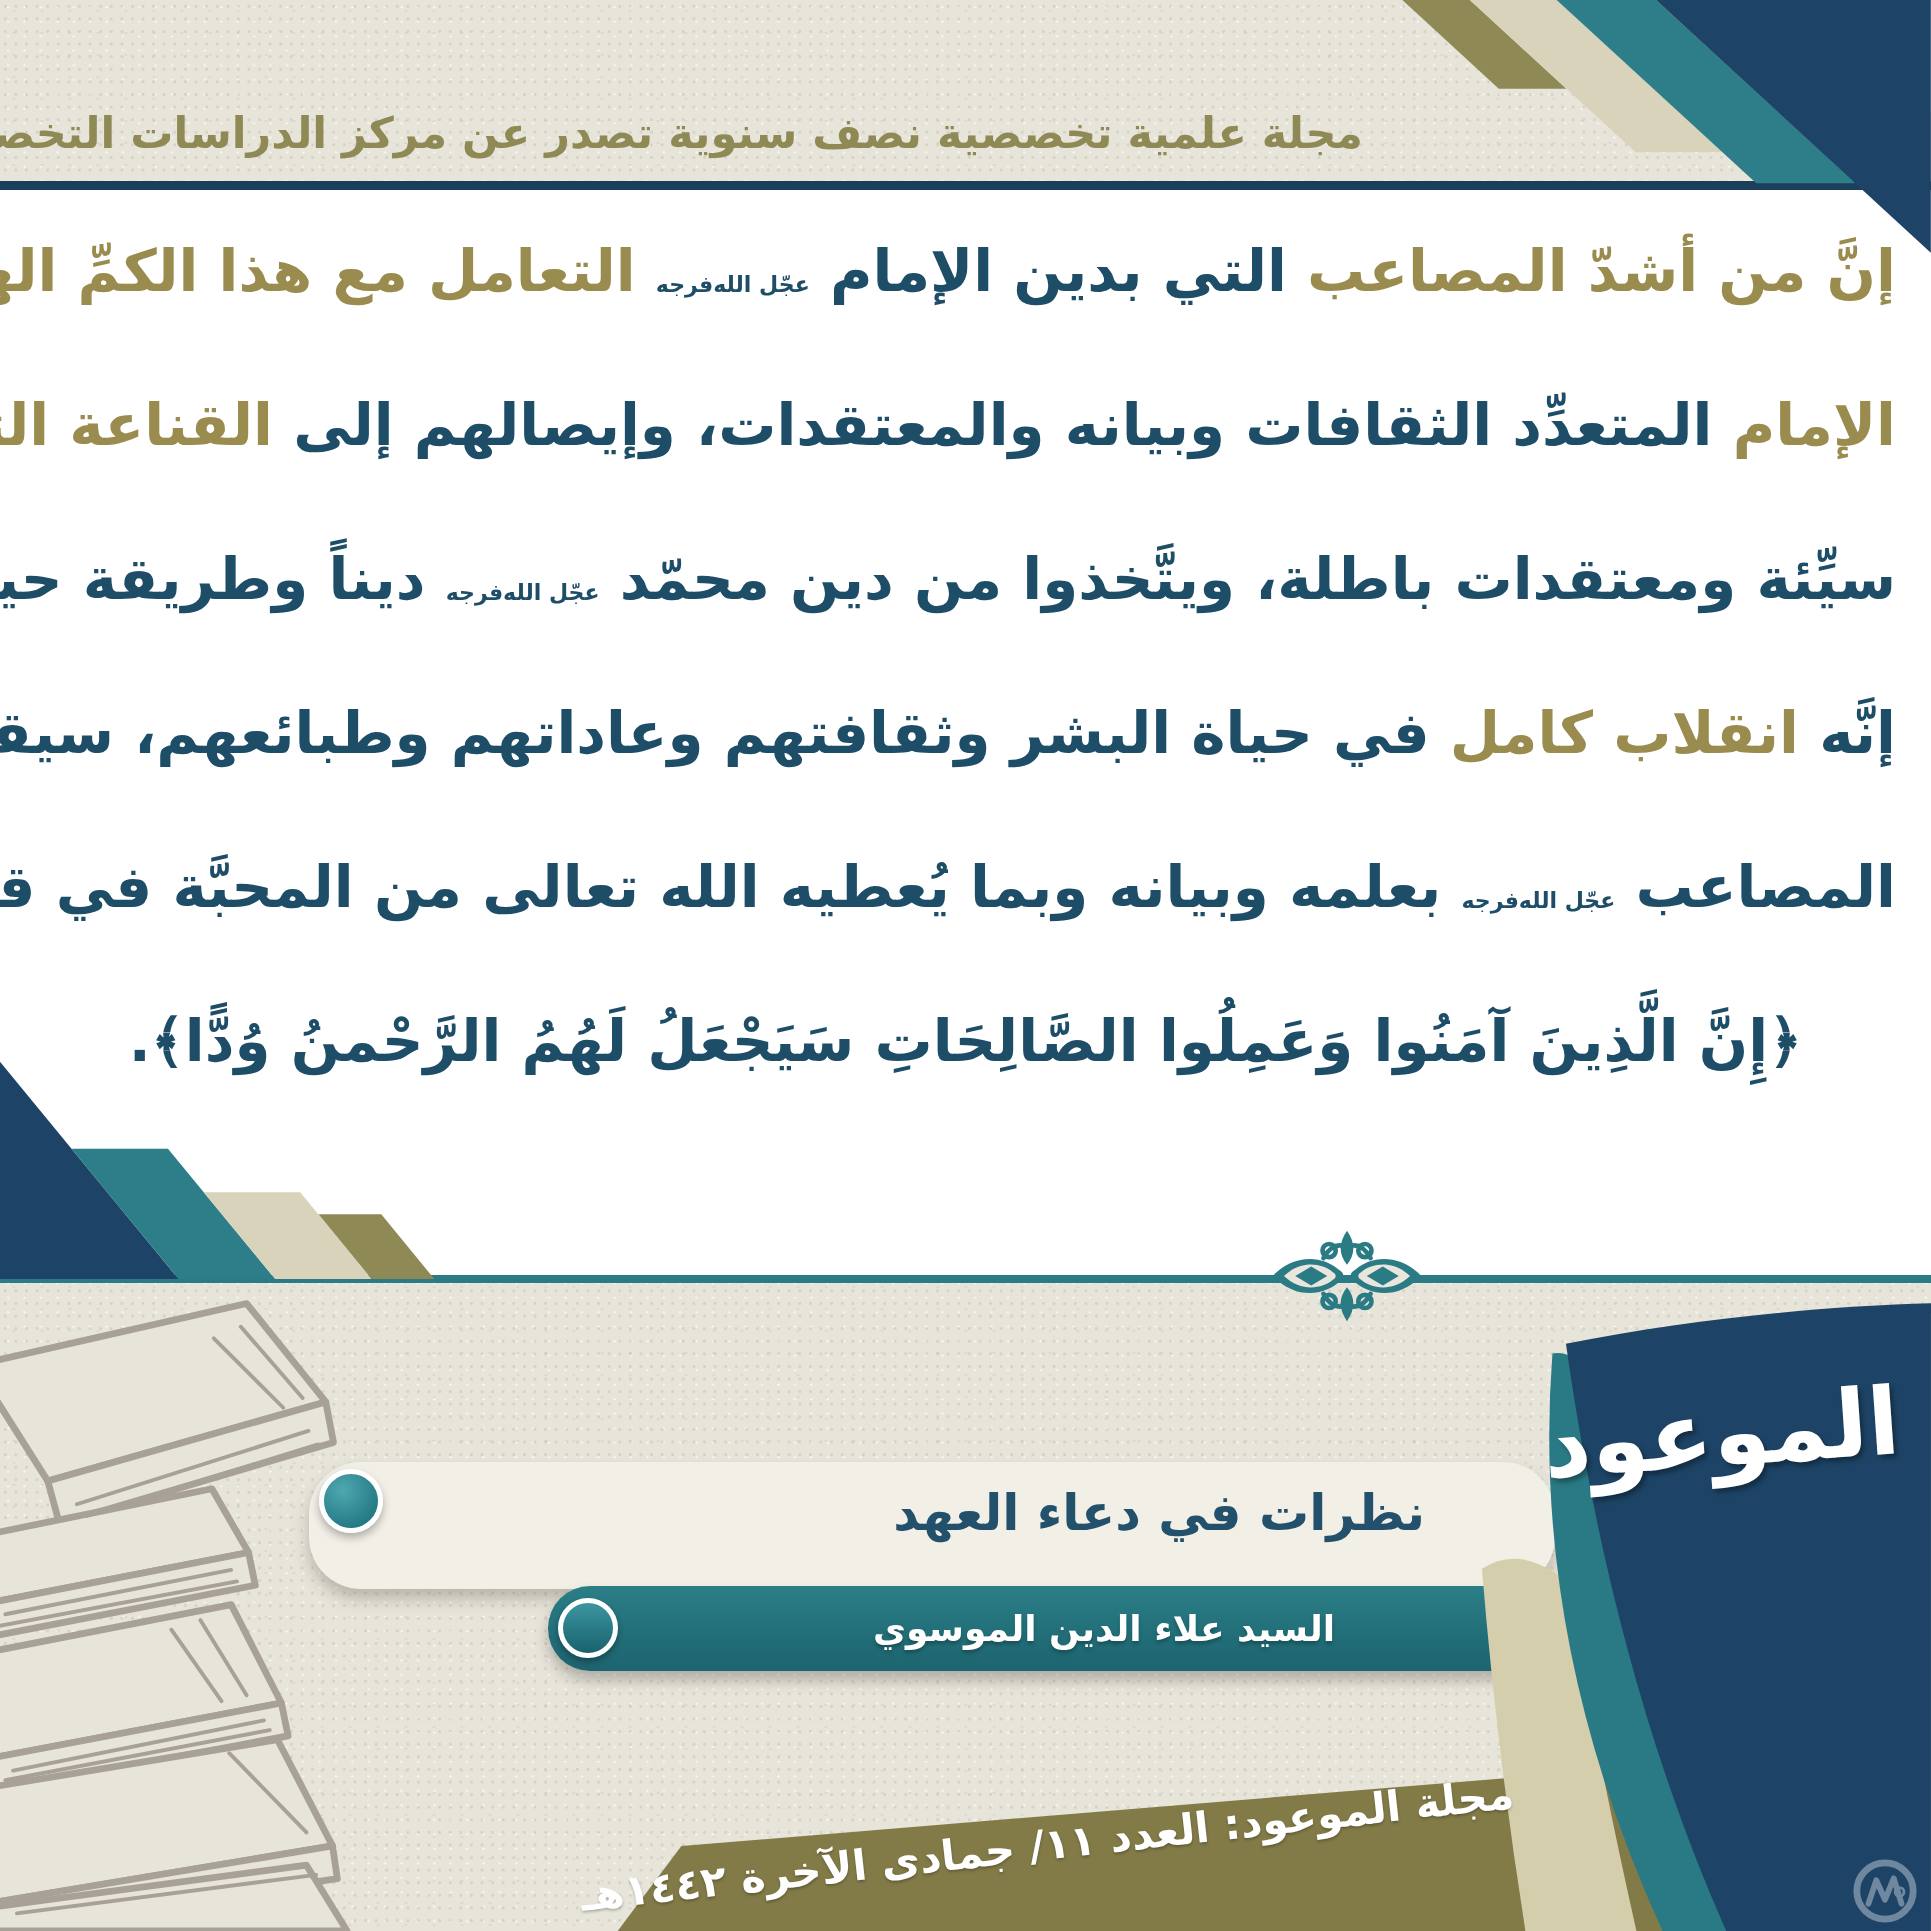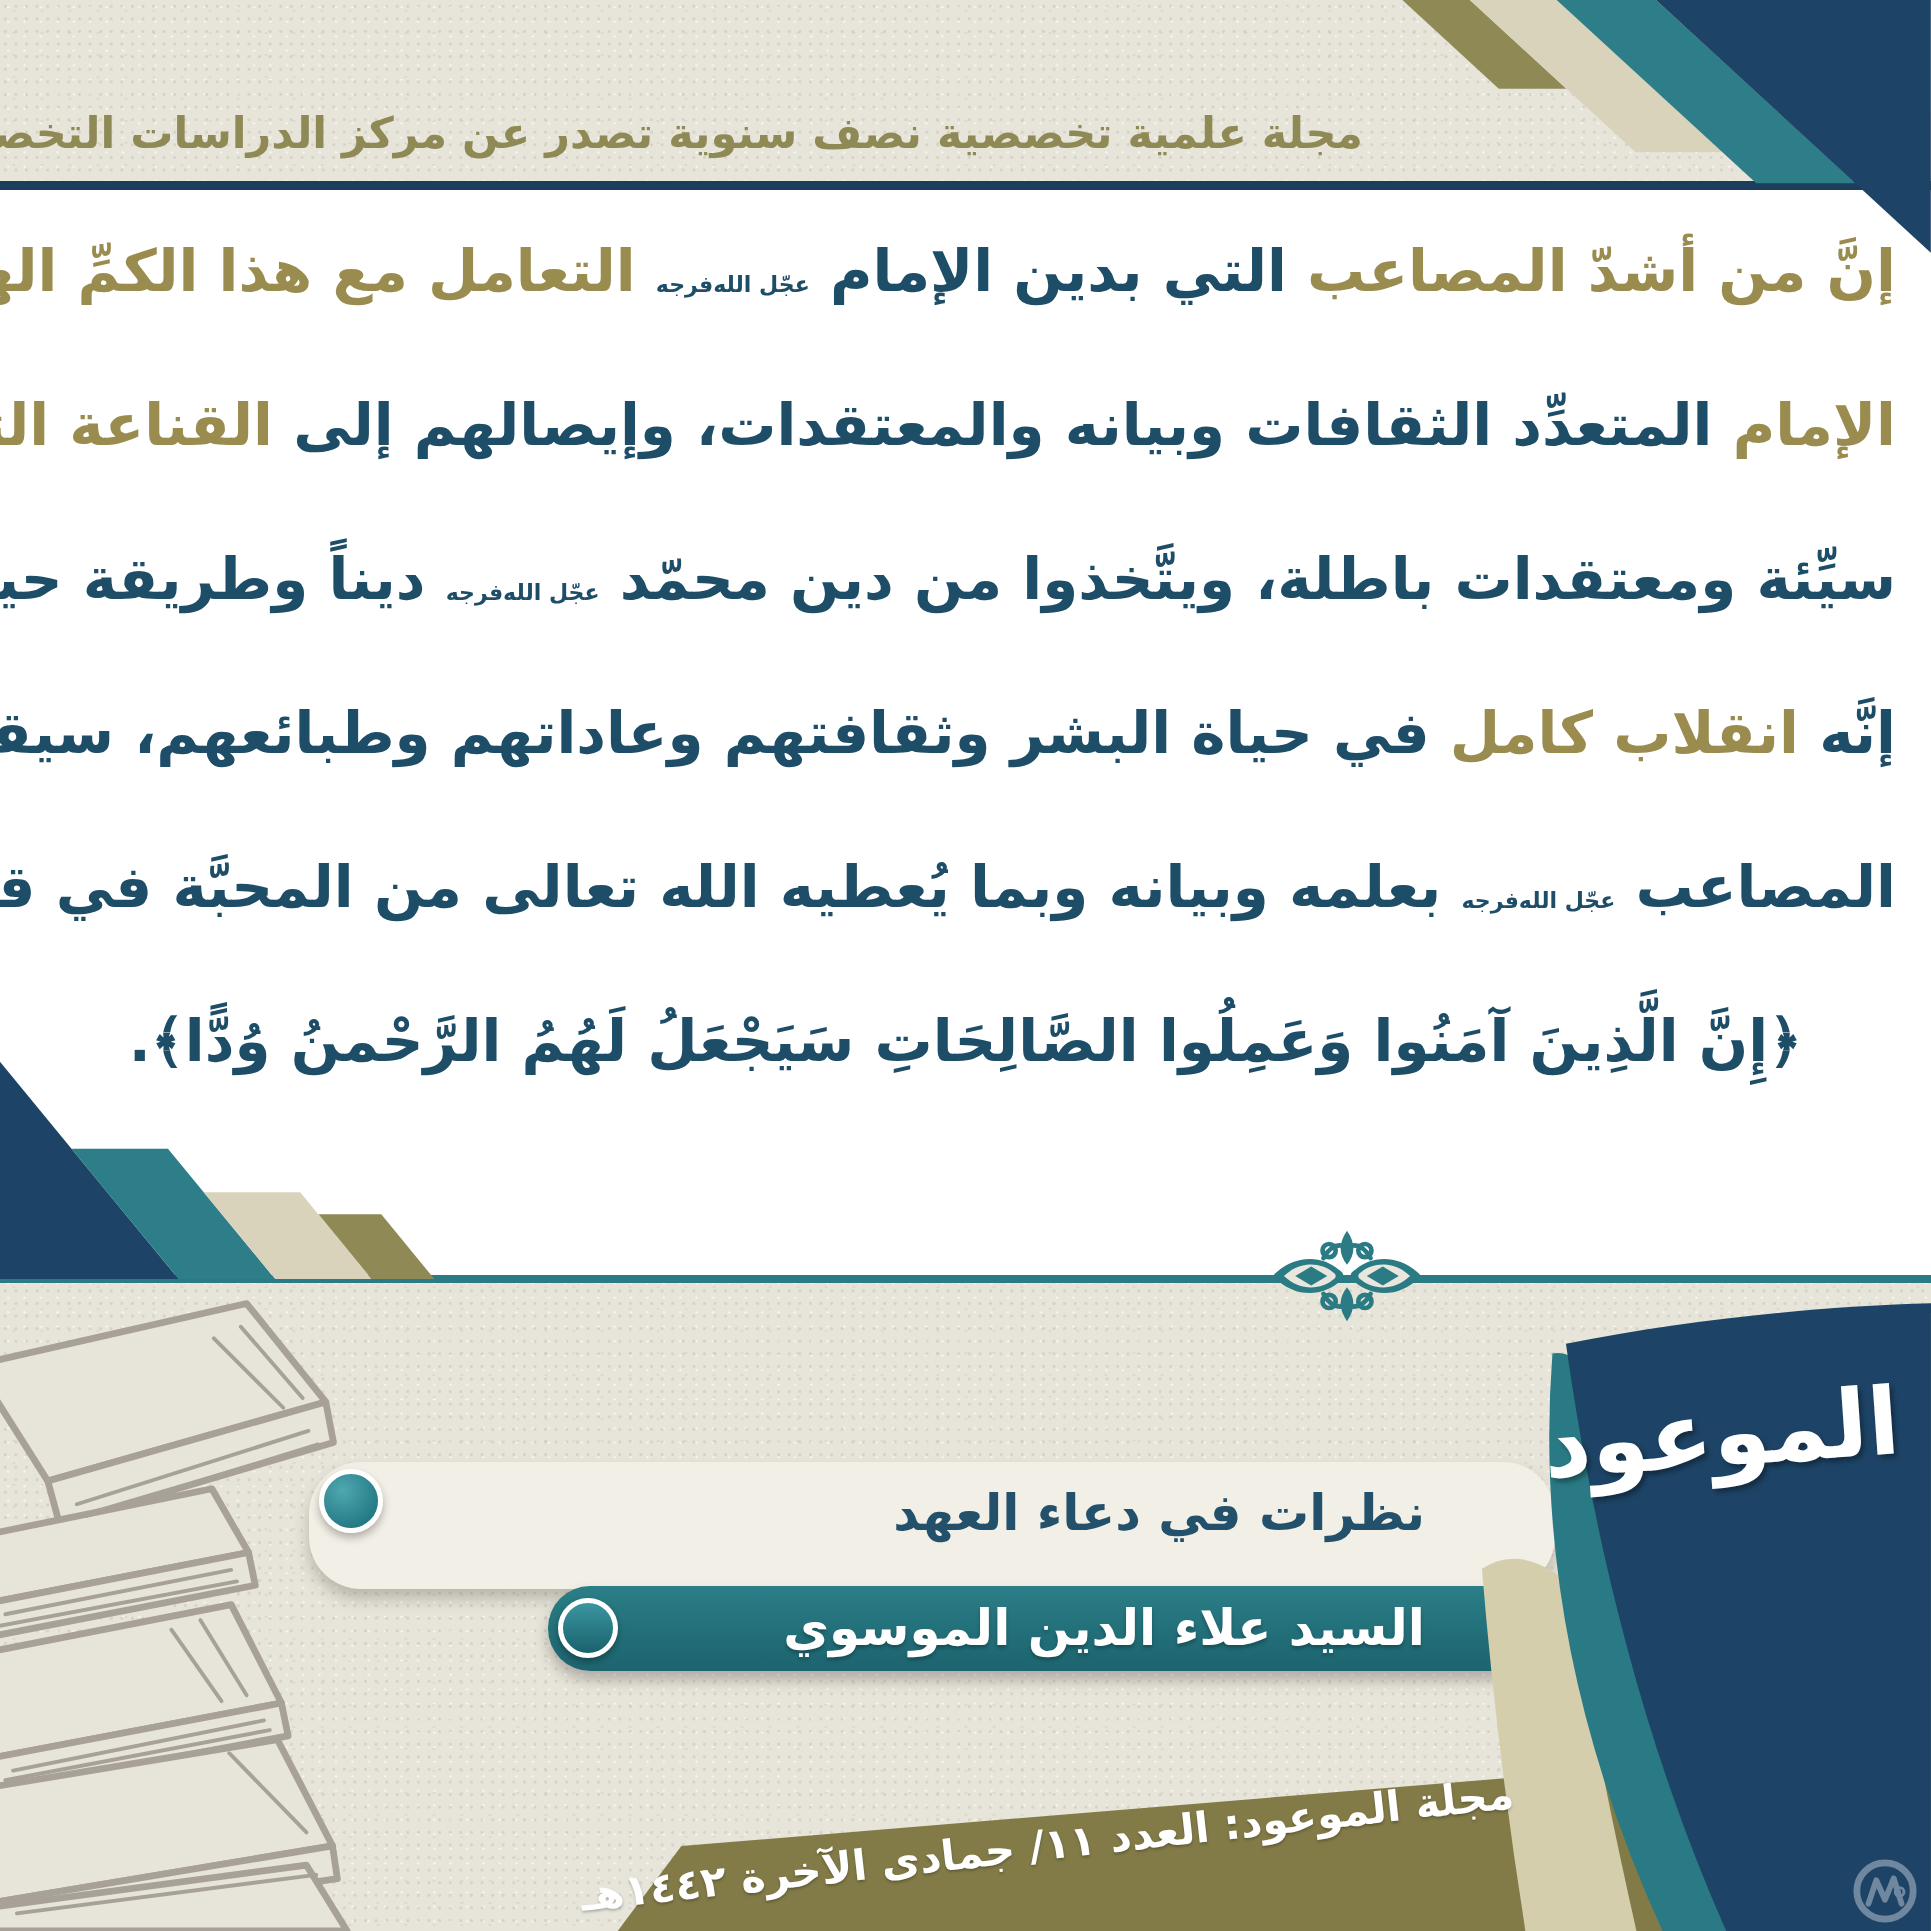--- a/index.html
+++ b/index.html
@@ -54,21 +54,21 @@
     background:radial-gradient(circle at 35% 30%, #4fa7b0, #146a75);
     border:5.8px solid #ffffff;box-sizing:border-box;box-shadow:0 4.8px 8.7px rgba(0,0,0,0.28);
   }
   .pill-author{
     position:absolute;top:1586px;left:548px;width:1006px;height:85px;border-radius:42px 0 0 42px;
     background:linear-gradient(180deg,#2b7e87 0%, #226f79 55%, #1d646f 100%);
     box-shadow:0 8.7px 13.5px rgba(60,60,50,0.32);
   }
   .pill-author .txt{
     position:absolute;top:0;left:222px;right:116px;height:106px;line-height:85px;text-align:center;
-    font-size:50px;font-weight:700;color:#ffffff;white-space:nowrap;direction:rtl;
+    font-size:36px;font-weight:700;color:#ffffff;white-space:nowrap;direction:rtl;
     text-shadow:0 2.9px 3.9px rgba(0,0,0,0.25);
   }
   .dot-white{
     position:absolute;top:1598px;left:558px;width:60px;height:60px;border-radius:50%;
     background:linear-gradient(180deg,#3c95a0,#18626d);
     border:5.8px solid #ffffff;box-sizing:border-box;box-shadow:0 3.9px 6.8px rgba(0,0,0,0.3);
   }
   
   .issue-banner{
     position:absolute;top:1802px;left:657px;width:859px;height:77px;

